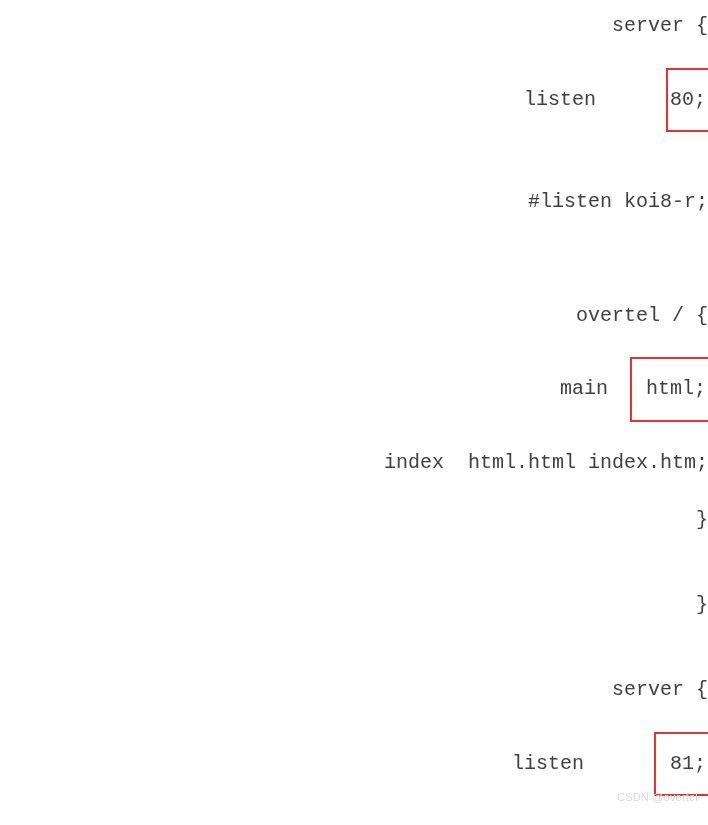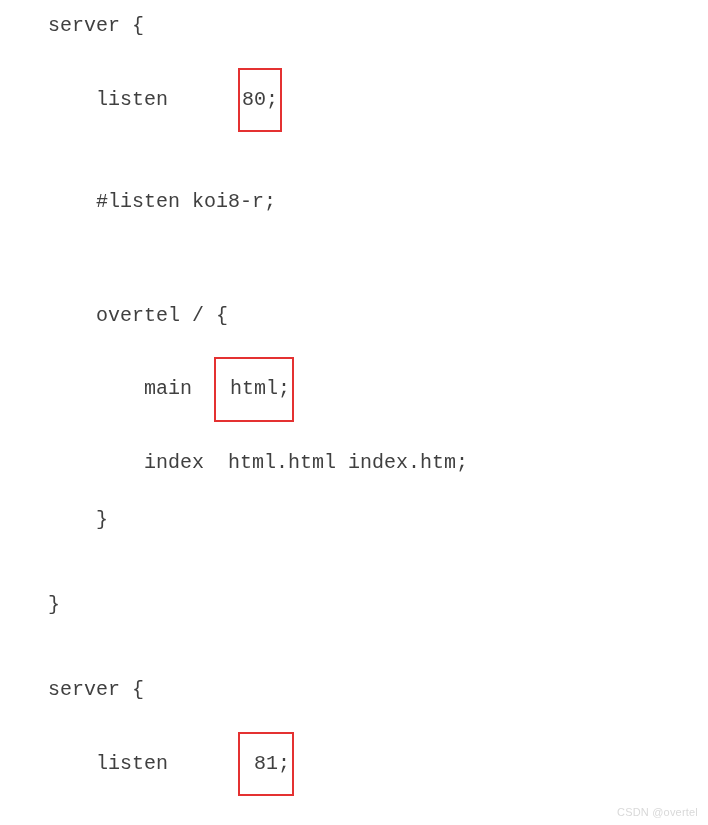--- a/index.html
+++ b/index.html
@@ -13,30 +13,30 @@
       width: 708px;
       height: 825px;
       position: relative;
       overflow: hidden;
     }
     pre.code {
       font-family: inherit;
       white-space: pre;
       position: relative;
     }
-    .line { display: block; position: relative; }
+    .line { display: block; position: relative; text-align: right; }
     .hl {
       border: 2px solid #e43131;
       padding: 16px 2px;
       margin: -1px -2px;
       display: inline-block;
     }
     .watermark {
       position: absolute;
-      bottom: 4px;
+      bottom: 19px;
       right: 10px;
       font-family: Arial, sans-serif;
       font-size: 11px;
       color: #d9d9d9;
       letter-spacing: 0.2px;
     }
   </style>
 </head>
 <body>
 

